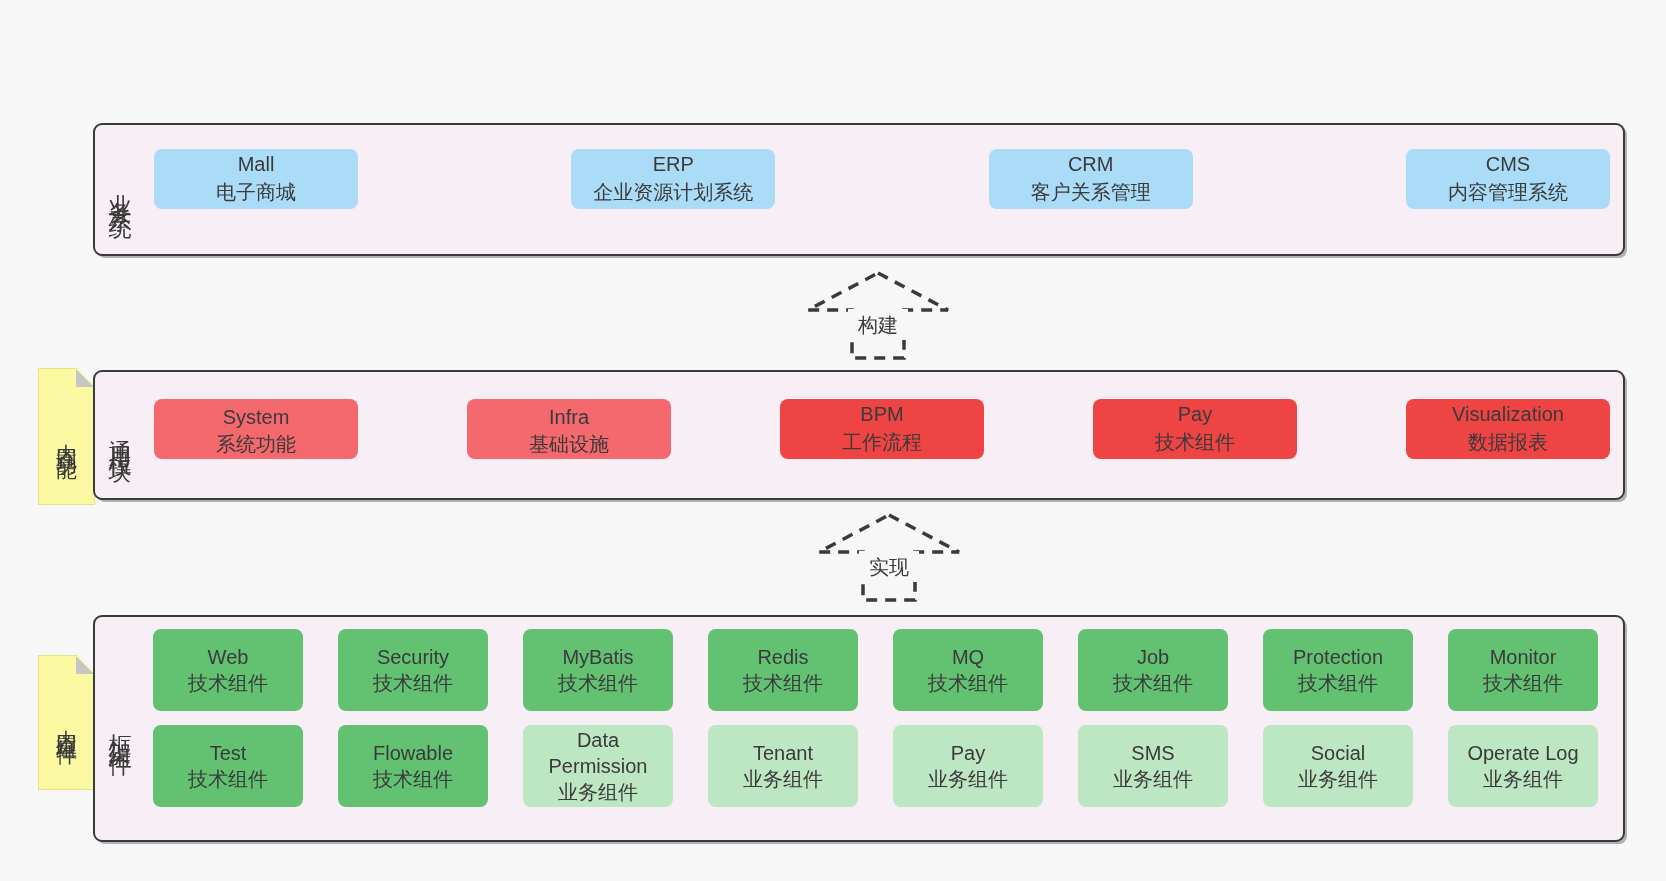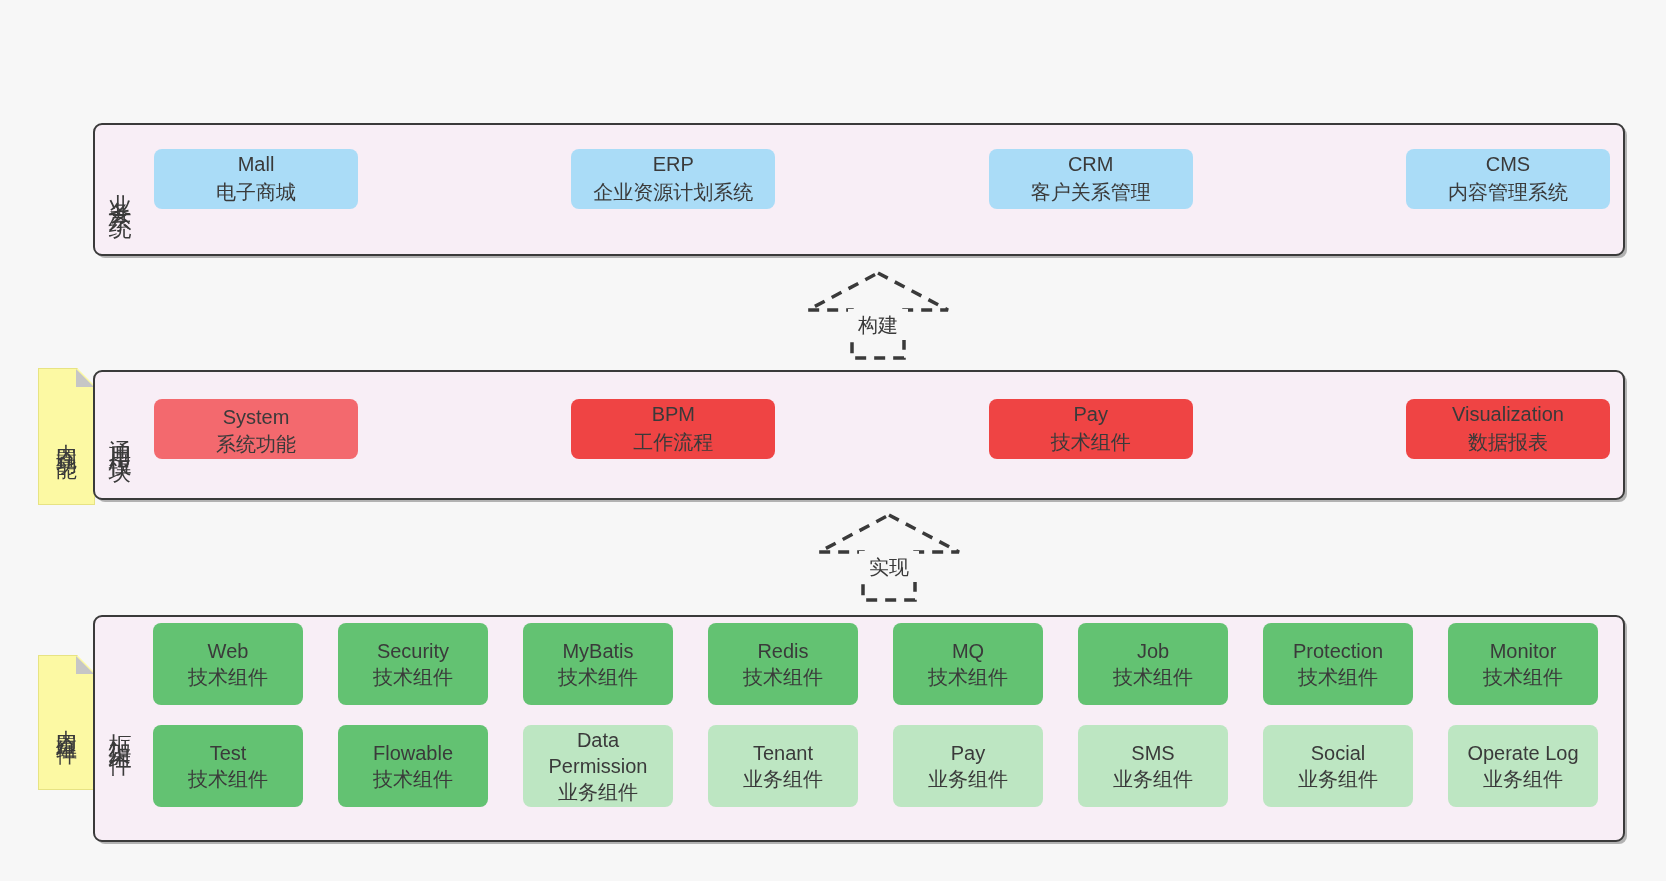--- a/index.html
+++ b/index.html
@@ -19,21 +19,21 @@
   .vlabel {
     position:absolute; left:9px; top:0; bottom:0; width:34px;
     display:flex; align-items:center; justify-content:center;
     writing-mode:vertical-rl; font-size:23px; letter-spacing:7px; color:#3a3a3a;
   }
 
   .strip { position:absolute; left:59px; right:13px; display:flex; justify-content:space-between; }
   #strip-business { top:24px; }
   #strip-modules  { top:27px; }
   .strip-fw { left:58px; right:25px; }
-  #strip-fw1 { top:6px;gap:8px; }
+  #strip-fw1 { top:12px;gap:8px; }
   #strip-fw2 { top:108px; }
 
   .box {
     width:204px; height:60px; border-radius:8px;
     display:flex; flex-direction:column; align-items:center; justify-content:center;
     text-align:center; font-size:20px; line-height:1.38; color:#3a3a3a;
   }
   .box-sm { width:150px; height:82px; line-height:1.3; padding:2px; }
   .blue  { background:#aadcf7; }
   .red   { background:#f3696e;justify-content:flex-end; }
@@ -104,20 +104,24 @@
     <text x="73" y="62" text-anchor="middle">构建</text>
   </svg>
 
   <div class="section" id="section-modules">
     <div class="vlabel">通用模块</div>
     <div class="strip" id="strip-modules">
       <div class="box red">
         <span>System</span>
         <span>系统功能</span>
       </div>
+      <div class="box red">
+        <span>Infra</span>
+        <span>基础设施</span>
+      </div>
       <div class="box pink">
         <span>BPM</span>
         <span>工作流程</span>
       </div>
       <div class="box pink">
         <span>Pay</span>
         <span>技术组件</span>
       </div>
       <div class="box pink">
         <span>Visualization</span>

